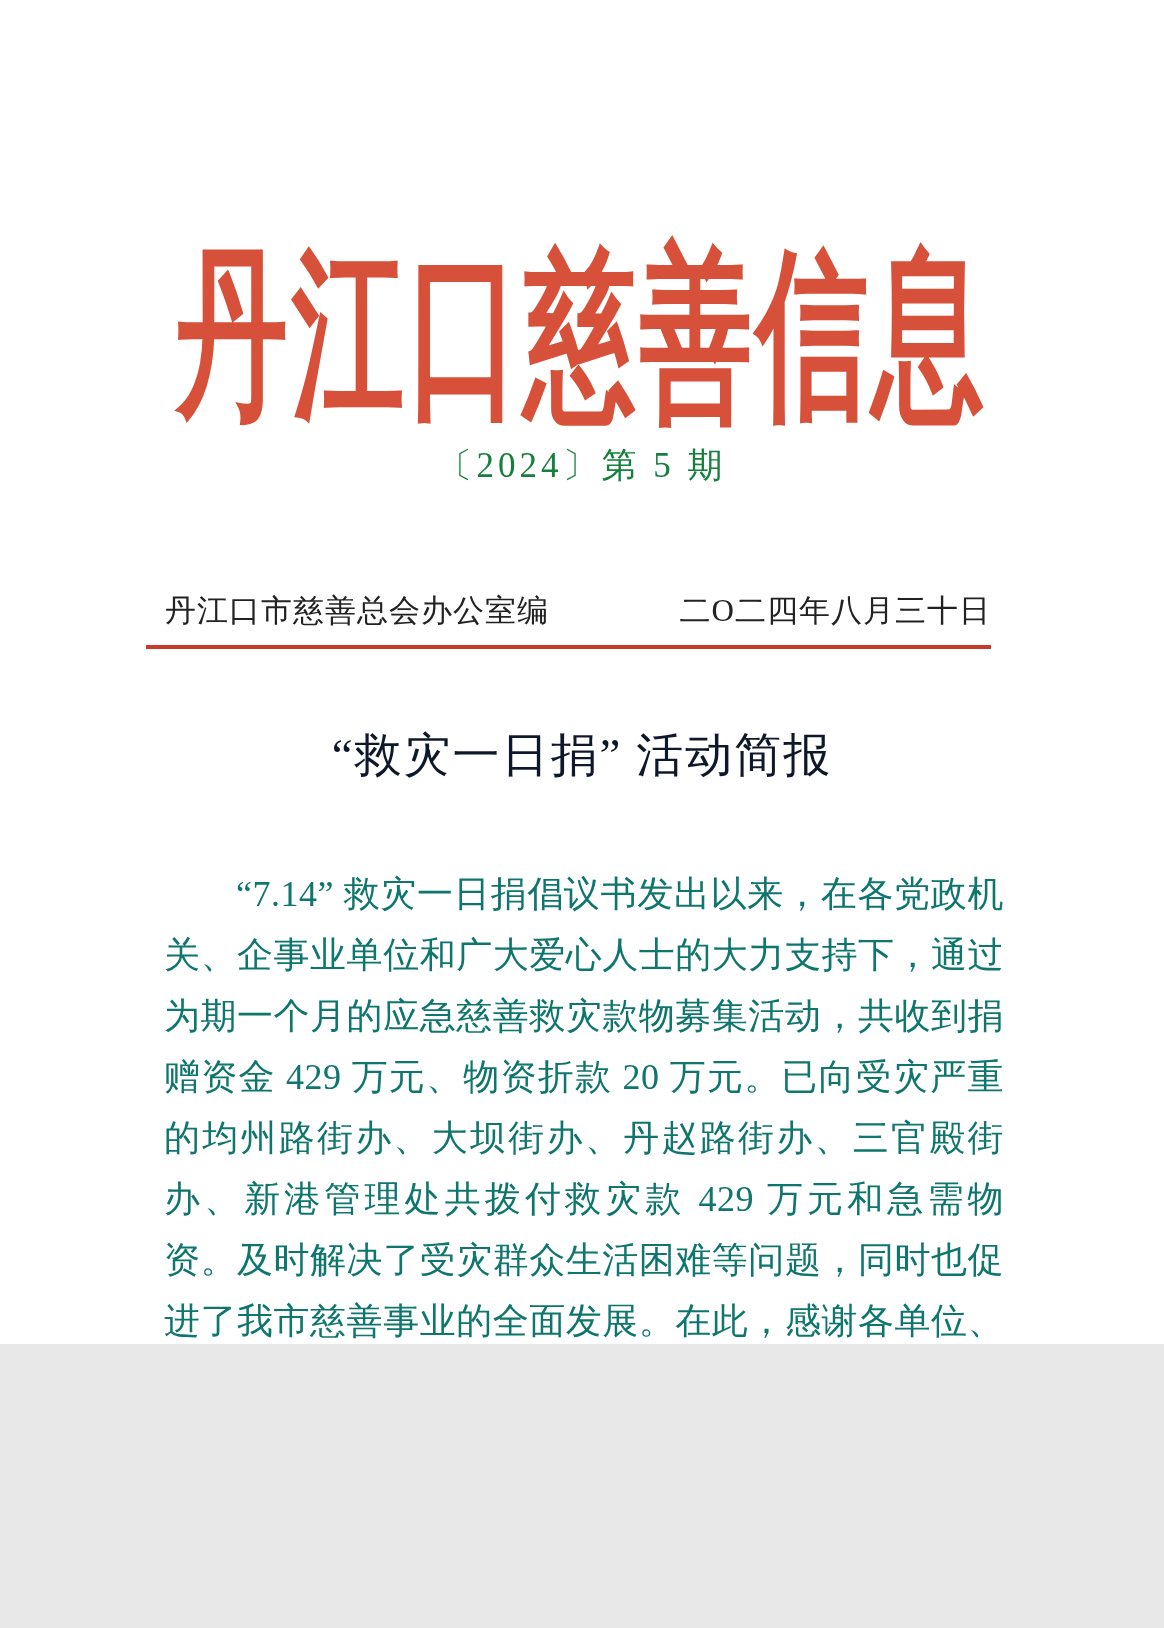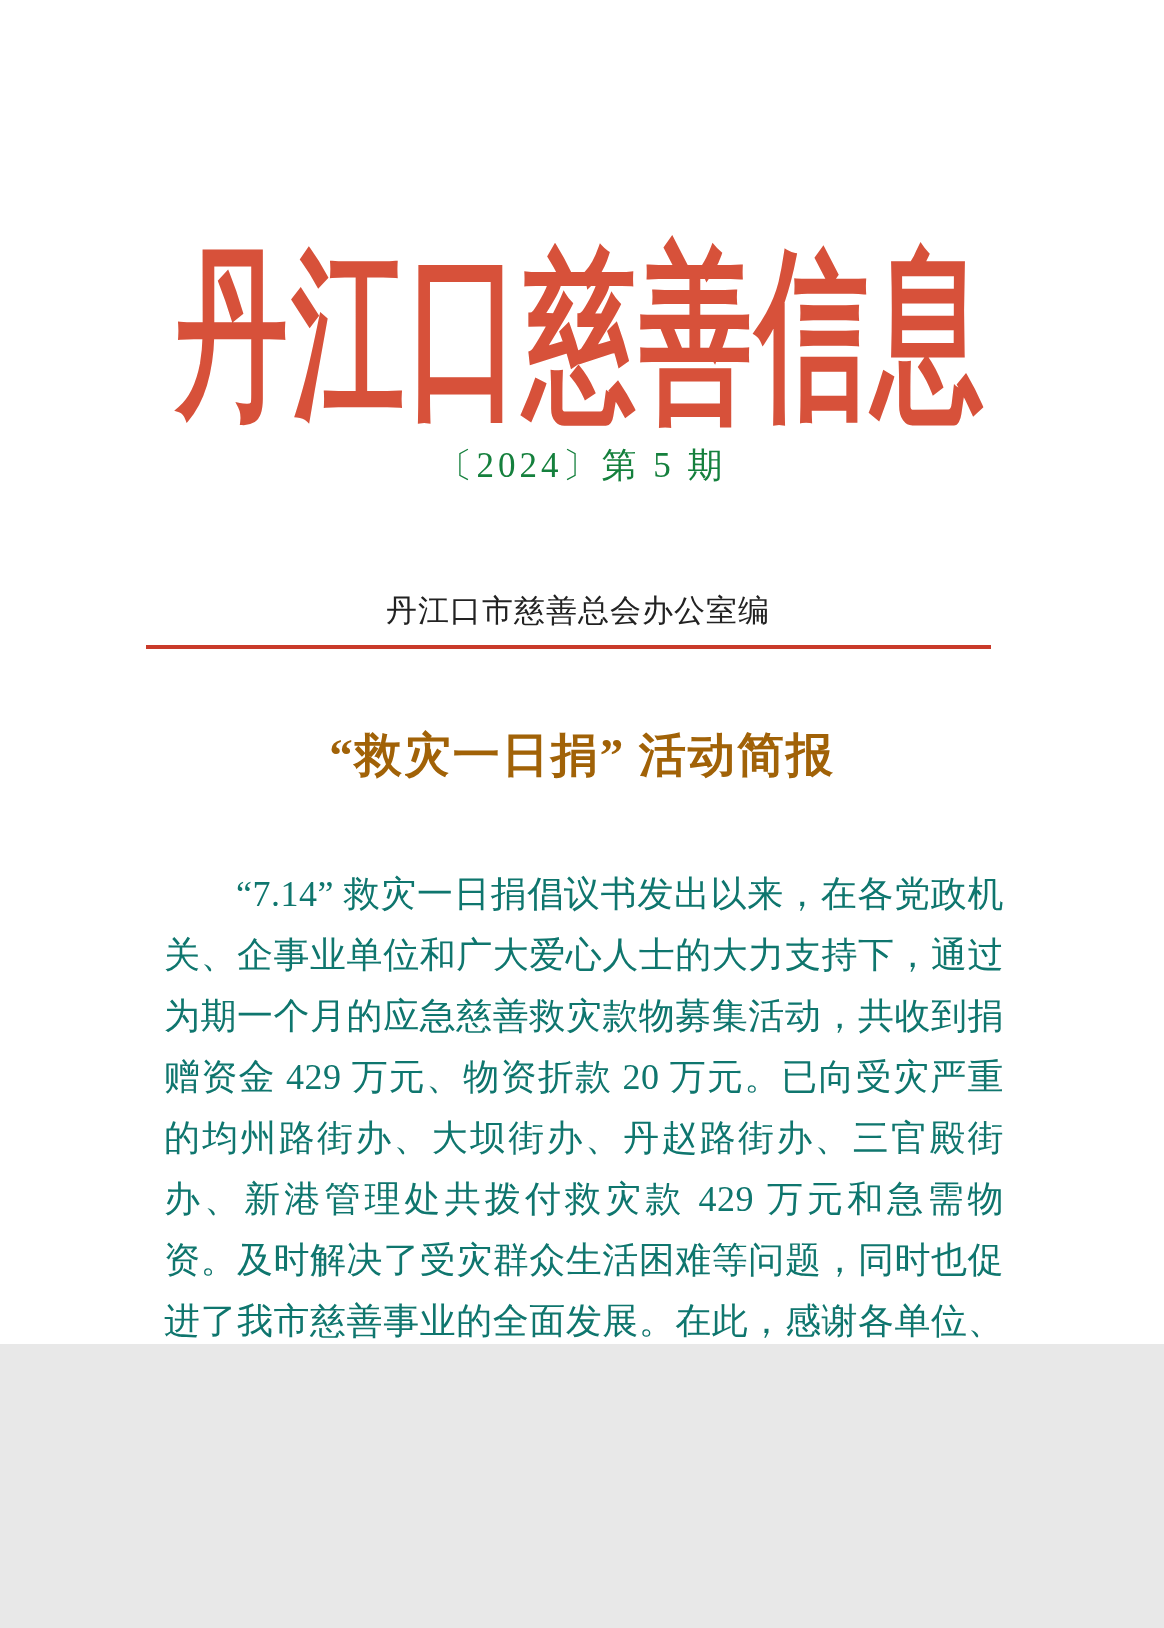--- a/index.html
+++ b/index.html
@@ -47,21 +47,21 @@
     letter-spacing: 4px;
     color: #15803d;
   }
   
   .pub-row {
     position: absolute;
     top: 590px;
     left: 165px;
     width: 826px;
     display: flex;
-    justify-content: center;
+    justify-content: space-between;
     align-items: baseline;
     font-size: 31px;
     color: #222;
     letter-spacing: 1px;
   }
   .red-rule {
     position: absolute;
     top: 645px;
     left: 146px;
     width: 845px;
@@ -69,23 +69,23 @@
     background: var(--rule-red);
   }
   
   .article-title {
     position: absolute;
     top: 724px;
     left: 0;
     width: 100%;
     text-align: center;
     font-size: 47px;
-    font-weight: bold;
+    font-weight: normal;
     letter-spacing: 2px;
-    color: #a16207;
+    color: #0f172a;
   }
   
   .article-body {
     position: absolute;
     top: 864px;
     left: 164px;
     width: 840px;
     font-size: 36px;
     line-height: 61px;
     text-align: justify;
@@ -109,20 +109,21 @@
 <body>
 
 <div class="page">
 
   <h1 class="masthead">丹江口慈善信息</h1>
 
   <div class="issue-line">〔2024〕第 5 期</div>
 
   <div class="pub-row">
     <span>丹江口市慈善总会办公室编</span>
+    <span>二O二四年八月三十日</span>
   </div>
 
   <div class="red-rule"></div>
 
   <h2 class="article-title">“救灾一日捐” 活动简报</h2>
 
   <p class="article-body">“7.14” 救灾一日捐倡议书发出以来，在各党政机关、企事业单位和广大爱心人士的大力支持下，通过为期一个月的应急慈善救灾款物募集活动，共收到捐赠资金 429 万元、物资折款 20 万元。已向受灾严重的均州路街办、大坝街办、丹赵路街办、三官殿街办、新港管理处共拨付救灾款 429 万元和急需物资。及时解决了受灾群众生活困难等问题，同时也促进了我市慈善事业的全面发展。在此，感谢各单位、企业、社会爱心人士的积极参与和大力支持，使社会更加温暖！</p>
 
   <div class="page-number">1</div>
 

